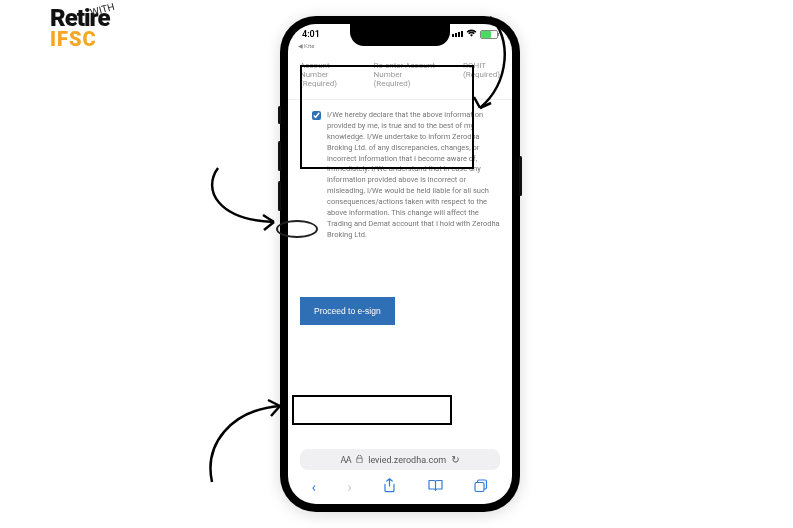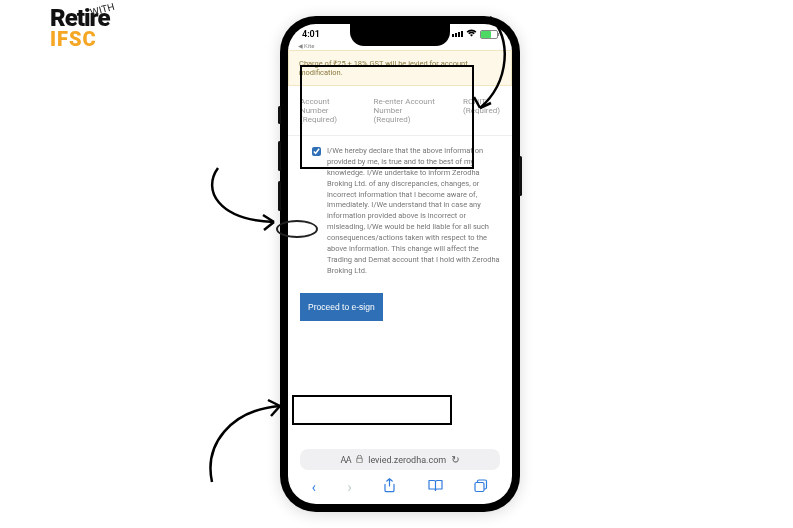--- a/index.html
+++ b/index.html
@@ -24,21 +24,21 @@
   .bat::after{content:"";position:absolute;right:-2px;top:2px;width:1px;height:3px;background:#888;}
   .bat i{position:absolute;left:0;top:0;height:100%;width:60%;background:#4cd964;border-radius:1px;}
   .tinytab{font-size:6px;color:#888;padding:1px 10px;}
   .content{flex:1;overflow:hidden;font-size:8px;color:#555;}
   .banner{background:#fdf8e8;border:1px solid #f0e6c0;padding:8px 10px;font-size:7.5px;color:#8a7a40;}
   .fields{display:flex;flex-direction:row;}
   .field{border-bottom:1px solid #eee;padding:11px 12px;font-size:8px;color:#999;}
   .decl{display:flex;gap:6px;padding:10px 12px 10px 24px;font-size:7.5px;line-height:1.45;color:#777;}
   .decl input{width:9px;height:9px;margin-top:1px;accent-color:#2f6fb5;}
   .btnwrap{padding:6px 12px 14px;}
-  .btn{background:#2f6fb5;color:#fff;font-size:8.5px;padding:9px 8px;display:inline-block;border:none;}
+  .btn{background:#2f6fb5;color:#fff;font-size:8.5px;padding:9px 14px;display:inline-block;border:none;margin-top:40px;}
   .browserbar{display:flex;align-items:flex-end;justify-content:center;gap:6px;padding:4px 12px 2px;}
   .urlbox{flex:1;display:flex;align-items:center;justify-content:center;gap:5px;background:#f0f0f2;border-radius:8px;padding:5px 6px;font-size:9px;color:#555;}
   .aa{font-size:9px;letter-spacing:-0.5px;}
   .lock{font-size:8px;}
   .reload{font-size:10px;}
   .toolbar{display:flex;justify-content:space-around;align-items:center;padding:6px 8px 8px;font-size:14px;color:#2f7bde;}
   .toolbar .dis{color:#bcc;}
   .buttons{position:absolute;background:#111;border-radius:2px;}
   .bt-mute{left:-2px;top:90px;width:3px;height:18px;}
   .bt-volup{left:-2px;top:125px;width:3px;height:30px;}
@@ -81,21 +81,20 @@
             </svg>
         </span>
         <span class="bat">
             <i></i>
           </span>
       </span>
     </div>
     <div class="tinytab">◀ <span>Kite</span></div>
 
     <div class="content">
-      <div class="banner">Charge of ₹25 + 18% GST will be levied for account modification.</div>
       <div class="fields">
         <div class="field">Account Number (Required)</div>
         <div class="field">Re-enter Account Number (Required)</div>
         <div class="field">ROHIT (Required)</div>
       </div>
       <label class="decl">
         <input type="checkbox" checked="" style="">
         <span>I/We hereby declare that the above information provided by me, is true and to the best of my knowledge. I/We undertake to inform Zerodha Broking Ltd. of any discrepancies, changes, or incorrect information that I become aware of, immediately. I/We understand that in case any information provided above is incorrect or misleading, I/We would be held liable for all such consequences/actions taken with respect to the above information. This change will affect the Trading and Demat account that I hold with Zerodha Broking Ltd.</span>
       </label>
       <div class="btnwrap">

